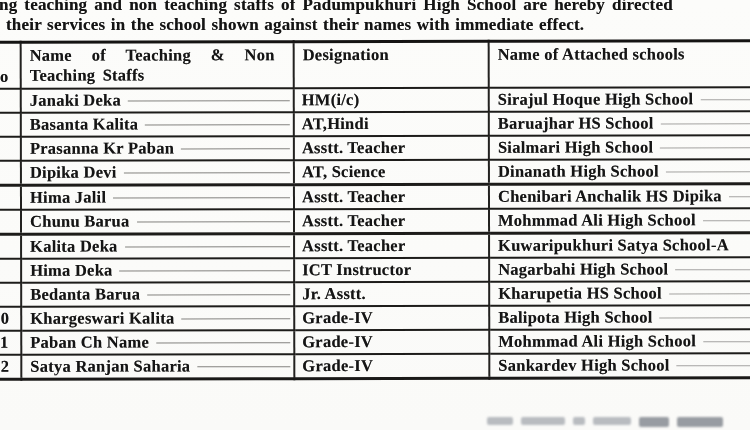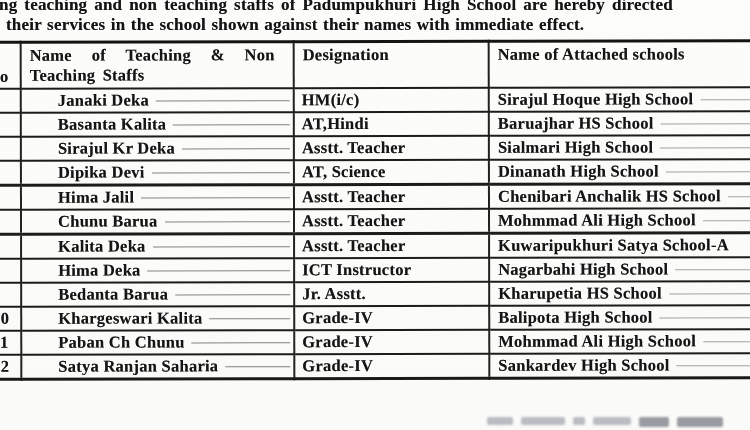--- a/index.html
+++ b/index.html
@@ -75,21 +75,21 @@
     word-spacing: 3px;
     line-height: 20px;
   }
   .th-sl-inner { padding: 24px 0 0 26px; line-height: 18px; }
 
   .cell-sl   { padding-left: 30px !important; }
   .cell-name { }
   .cell-name .flexwrap, .cell-sch .flexwrap {
     display: flex; align-items: baseline;
   }
-  .cell-name .txt { padding-left: 8px; margin-left: 28px; }
+  .cell-name .txt { padding-left: 8px; }
   .cell-des  { padding-left: 7px !important; }
   .cell-sch .txt { padding-left: 8px; }
   
   .rule-tail {
     flex: 1;
     height: 0;
     border-bottom: 1.5px solid rgba(35,33,30,0.55);
     margin: 0 3px 0 7px;
     transform: translateY(-4px);
   }
@@ -180,21 +180,21 @@
             <div class="flexwrap">
               <span class="txt">Baruajhar HS School</span>
               <span class="rule-tail"></span>
             </div>
           </td>
       </tr>
       <tr>
         <td class="cell-sl">3</td>
         <td class="cell-name">
             <div class="flexwrap">
-              <span class="txt">Sirajul Kr Deka</span>
+              <span class="txt">Prasanna Kr Paban</span>
               <span class="rule-tail"></span>
             </div>
           </td>
         <td class="cell-des">Asstt. Teacher</td>
         <td class="cell-sch">
             <div class="flexwrap">
               <span class="txt">Sialmari High School</span>
               <span class="rule-tail"></span>
             </div>
           </td>
@@ -219,21 +219,21 @@
         <td class="cell-sl">5</td>
         <td class="cell-name">
             <div class="flexwrap">
               <span class="txt">Hima Jalil</span>
               <span class="rule-tail"></span>
             </div>
           </td>
         <td class="cell-des">Asstt. Teacher</td>
         <td class="cell-sch">
             <div class="flexwrap">
-              <span class="txt">Chenibari Anchalik HS School</span>
+              <span class="txt">Chenibari Anchalik HS Dipika</span>
               <span class="rule-tail"></span>
             </div>
           </td>
       </tr>
       <tr class="hline">
         <td class="cell-sl">6</td>
         <td class="cell-name">
             <div class="flexwrap">
               <span class="txt">Chunu Barua</span>
               <span class="rule-tail"></span>
@@ -307,21 +307,21 @@
             <div class="flexwrap">
               <span class="txt">Balipota High School</span>
               <span class="rule-tail"></span>
             </div>
           </td>
       </tr>
       <tr>
         <td class="cell-sl">11</td>
         <td class="cell-name">
             <div class="flexwrap">
-              <span class="txt">Paban Ch Chunu</span>
+              <span class="txt">Paban Ch Name</span>
               <span class="rule-tail"></span>
             </div>
           </td>
         <td class="cell-des">Grade-IV</td>
         <td class="cell-sch">
             <div class="flexwrap">
               <span class="txt">Mohmmad Ali High School</span>
               <span class="rule-tail"></span>
             </div>
           </td>

